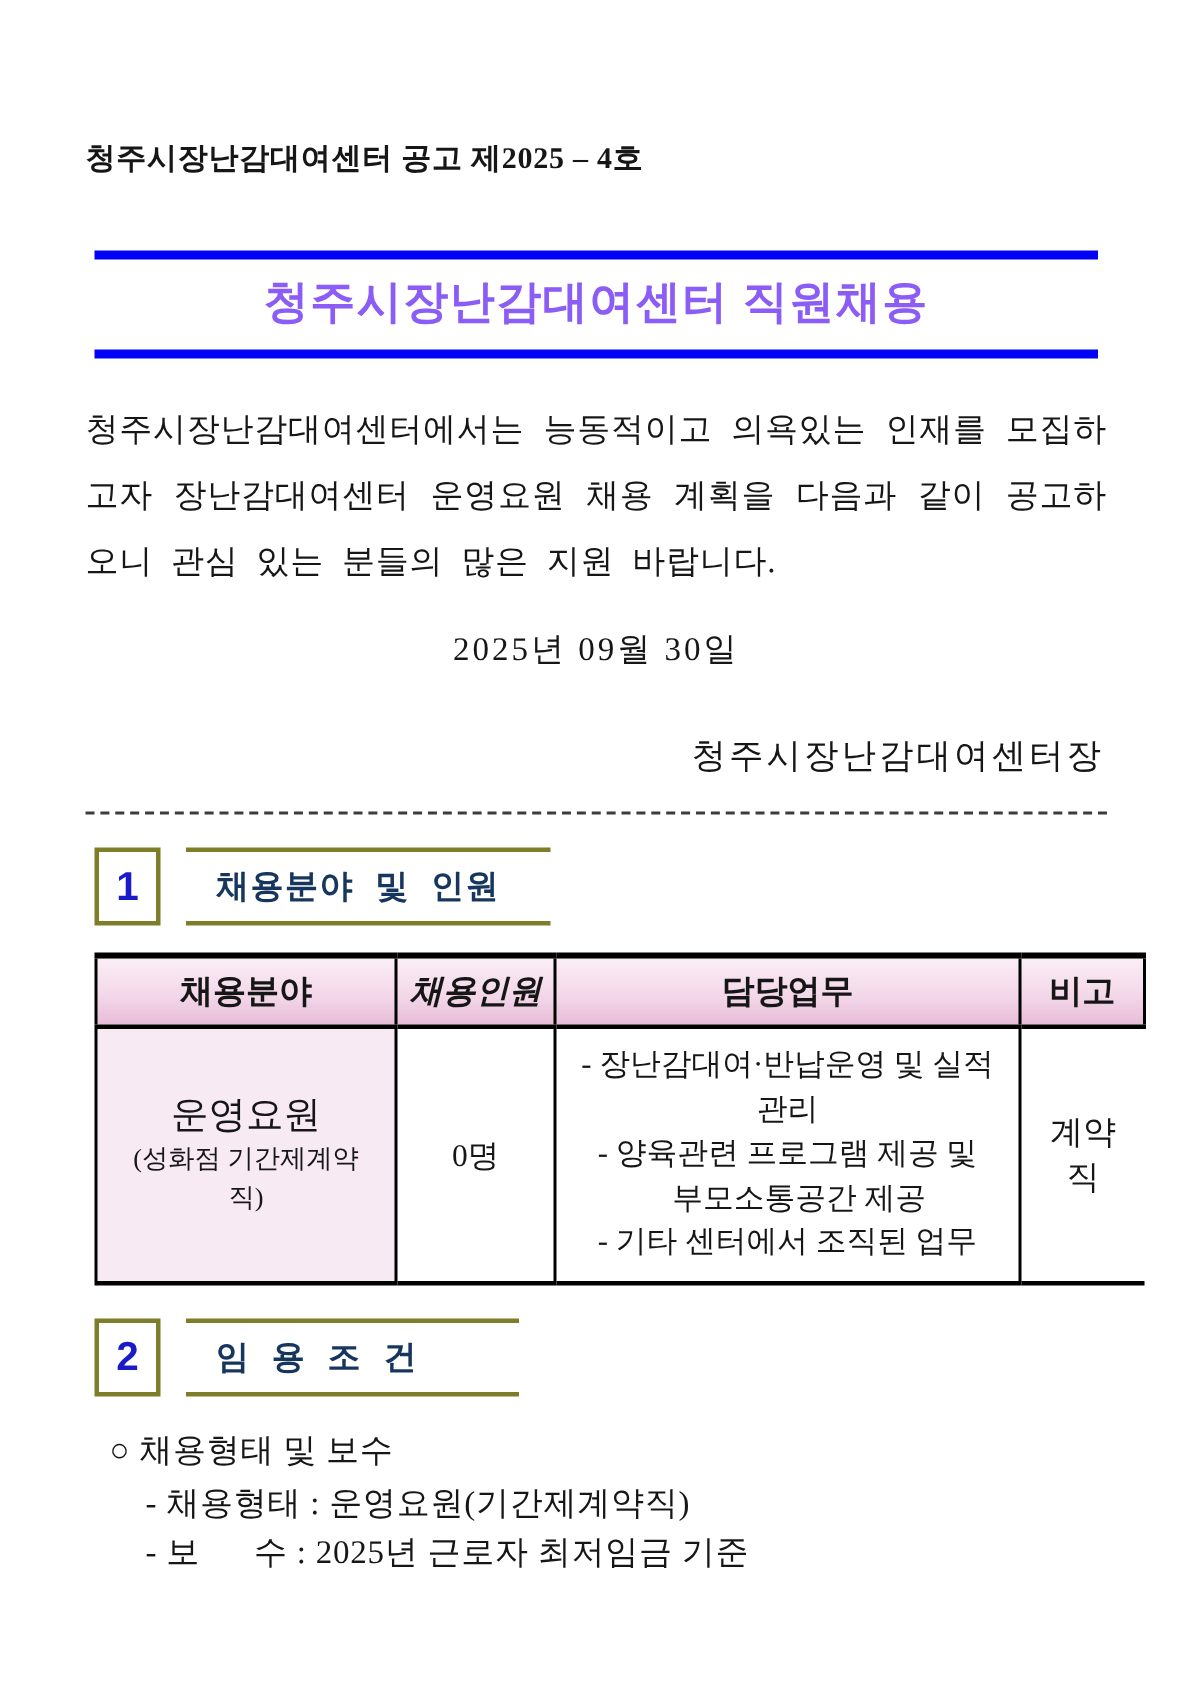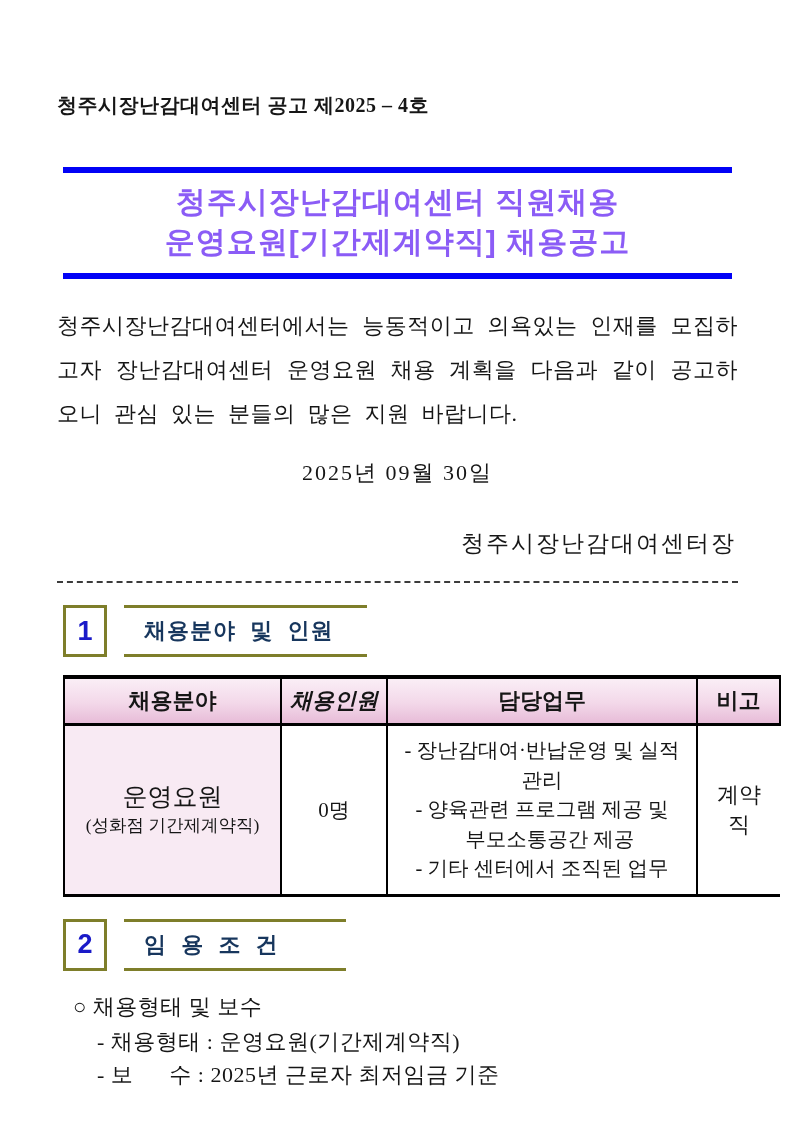--- a/index.html
+++ b/index.html
@@ -88,21 +88,21 @@
     border-bottom: 3.5px solid #000;
     padding: 10px 15px;
     font-size: 21px;
     text-align: center;
     vertical-align: middle;
     background: #ffffff;
     height: 116px;
   }
   .hire-table td:first-child { border-left: 2.5px solid #000; background: #f8eaf3; }
   .hire-table td:last-child { border-right: none; font-size: 22px; }
-  .col-field { width: 217px; }
+  .col-field { width: 200px; }
   .col-count { width: 106px; font-style: italic; }
   .col-duty  { width: 310px; }
   .col-note  { width: 83px; }
   .field-main { font-size: 25px; line-height: 30px; }
   .field-sub  { font-size: 17.5px; line-height: 26px; }
   .duty-cell { text-align: left; padding-left: 9px; padding-right: 2px; }
   .duty-line { font-size: 20.5px; line-height: 29.5px; white-space: pre-wrap; }
 
   .bullets { margin-top: 18px; font-size: 22px; }
   .b-sub  { margin-left: 16px; line-height: 36px; letter-spacing: 0.5px; }
@@ -111,21 +111,20 @@
 </head>
 <body>
 
 <div class="page">
   <div class="content">
 
     <div class="notice-no">청주시장난감대여센터 공고 제2025 – 4호</div>
 
     <div class="title-block">
       <div class="title-line">청주시장난감대여센터 직원채용</div>
-      <div class="title-line">운영요원[기간제계약직] 채용공고</div>
     </div>
 
     <p class="intro">청주시장난감대여센터에서는 능동적이고 의욕있는 인재를 모집하고자 장난감대여센터 운영요원 채용 계획을 다음과 같이 공고하오니 관심 있는 분들의 많은 지원 바랍니다.</p>
 
     <div class="date-line">2025년 09월 30일</div>
 
     <div class="signer-line">청주시장난감대여센터장</div>
 
     <div class="dashed-sep"></div>
 

